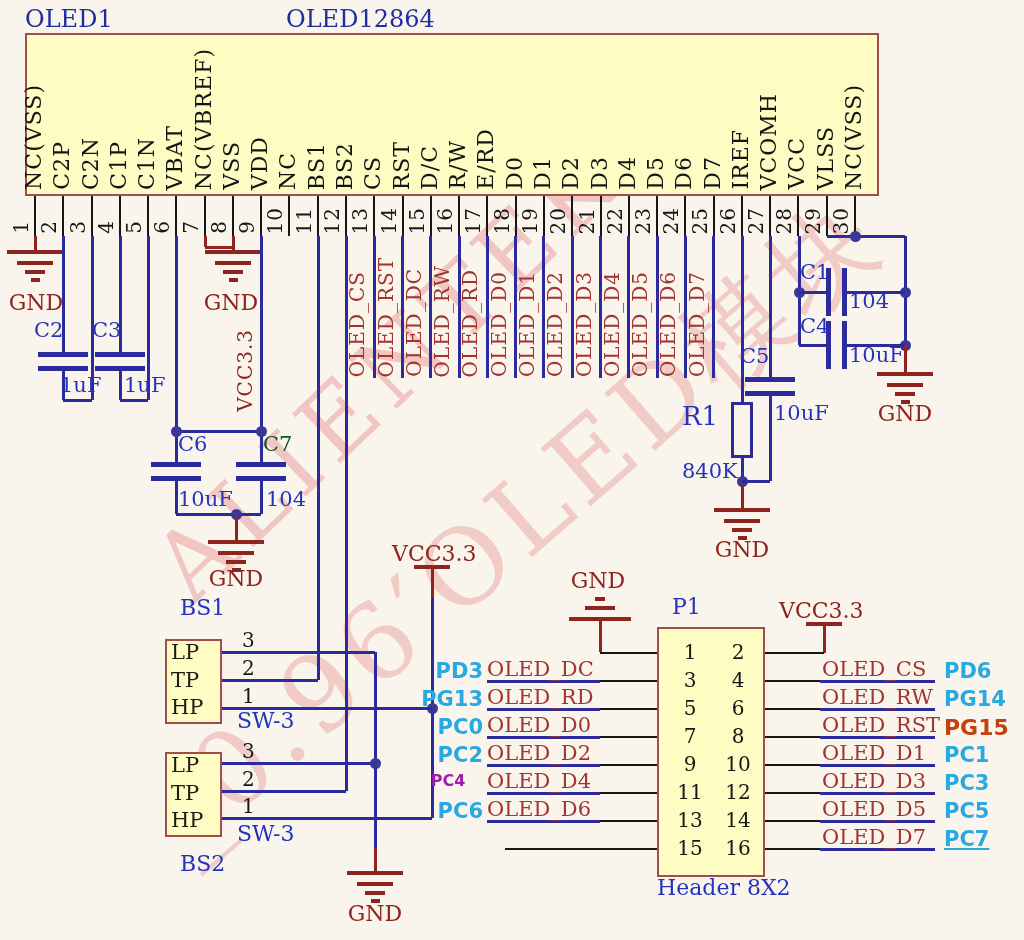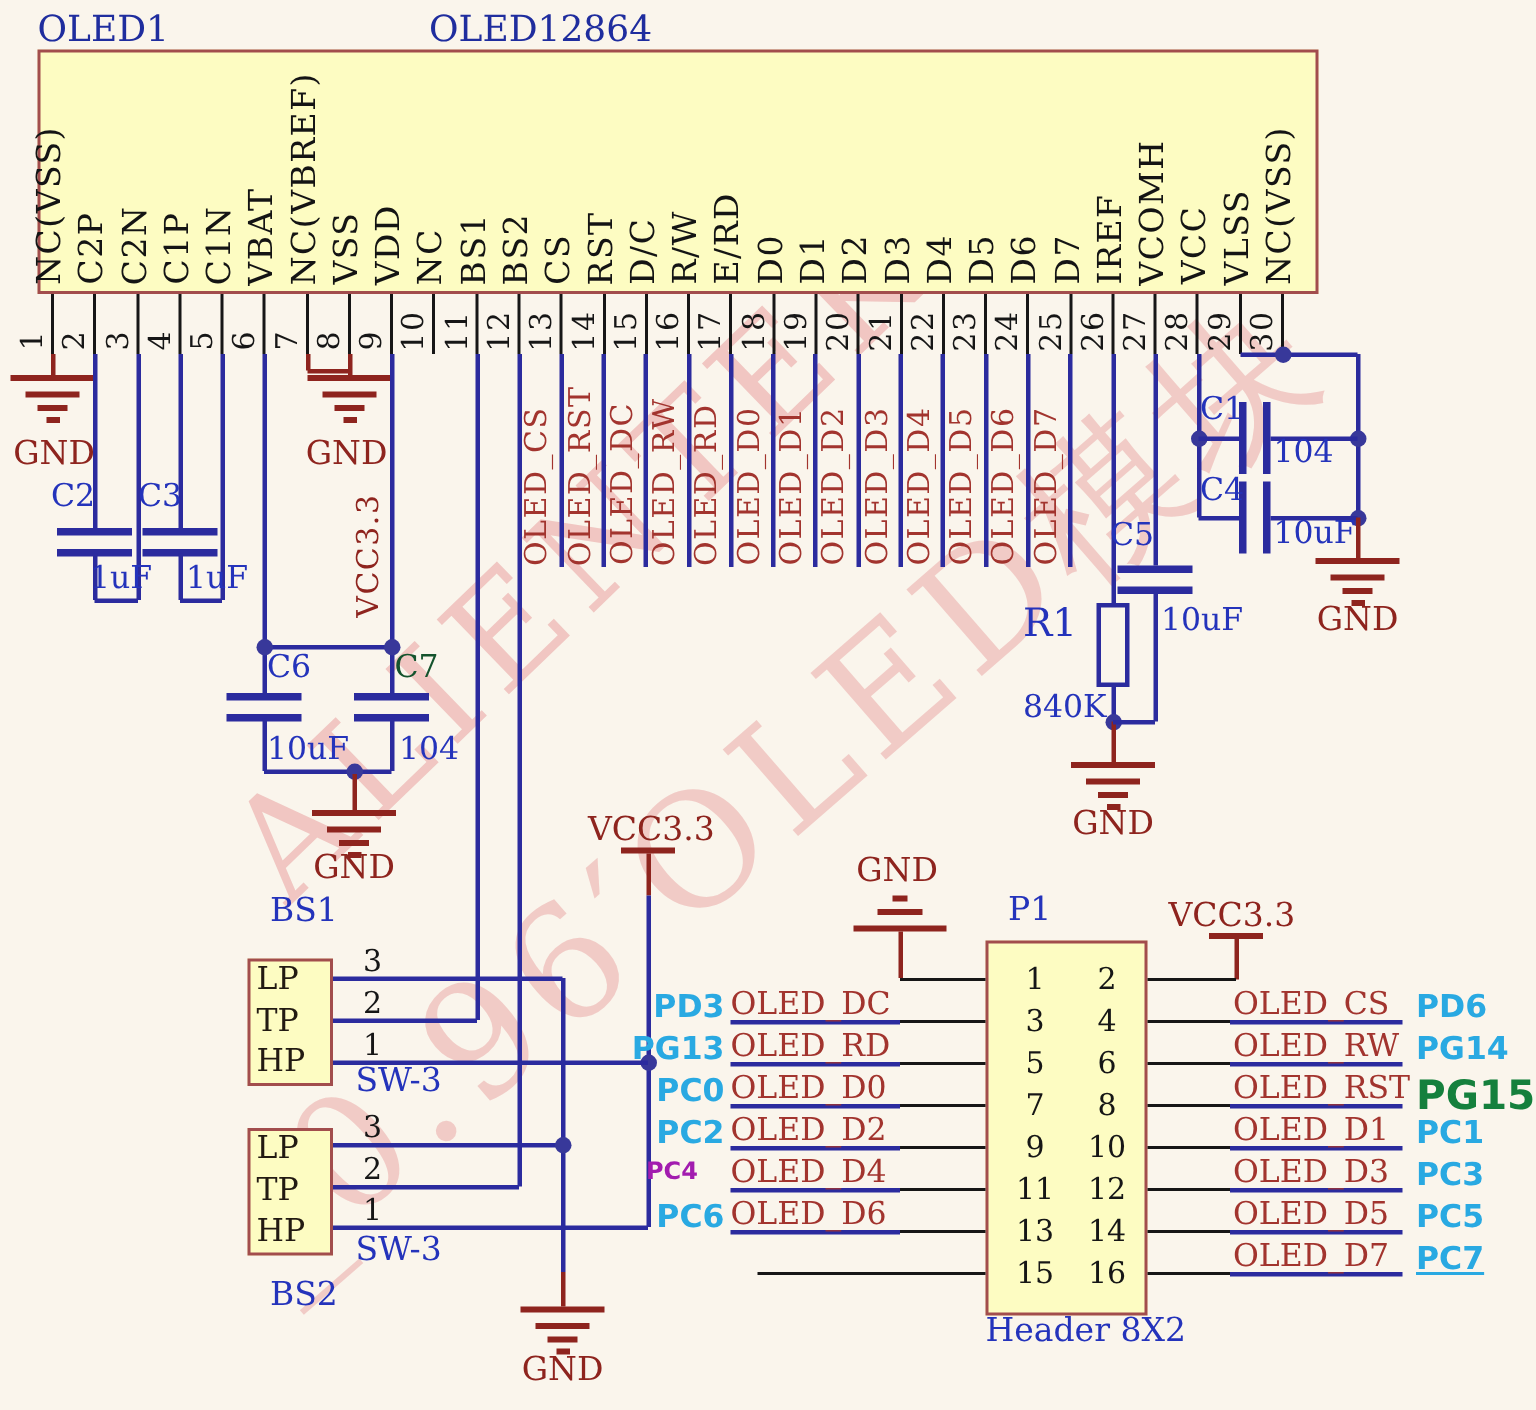--- a/index.html
+++ b/index.html
@@ -320,21 +320,21 @@
       <div class="lbl sans" style="left: 944px; top: 689px; font-size: 21px; color: rgb(41, 169, 226);">PG14</div>
       <div class="lbl ctr" style="left: 672px; top: 726px; width: 36px; font-size: 20px; color: rgb(22, 22, 22);">7</div>
       <div class="lbl ctr" style="left: 720px; top: 726px; width: 36px; font-size: 20px; color: rgb(22, 22, 22);">8</div>
       <div class="wire" style="left: 600px; top: 736px; width: 57px; height: 2px; background: rgb(22, 22, 22);"></div>
       <div class="wire" style="left: 487px; top: 735.5px; width: 113px; height: 3px; background: rgb(43, 43, 158);"></div>
       <div class="lbl" style="left: 487px; top: 715px; font-size: 21px; color: rgb(162, 52, 46);">OLED_D0</div>
       <div class="lbl sans" style="left: 413px; top: 717px; width: 70px; text-align: right; font-size: 21px; color: rgb(41, 169, 226);">PC0</div>
       <div class="wire" style="left: 765px; top: 736px; width: 55px; height: 2px; background: rgb(22, 22, 22);"></div>
       <div class="wire" style="left: 820px; top: 735.5px; width: 115px; height: 3px; background: rgb(43, 43, 158);"></div>
       <div class="lbl" style="left: 822px; top: 715px; font-size: 21px; color: rgb(162, 52, 46);">OLED_RST</div>
-      <div class="lbl sans" style="left: 944px; top: 717px; font-size: 27px; color: #15803d;">PG15</div>
+      <div class="lbl sans" style="left: 944px; top: 717px; font-size: 22px; color: #c2410c;">PG15</div>
       <div class="lbl ctr" style="left: 672px; top: 754px; width: 36px; font-size: 20px; color: rgb(22, 22, 22);">9</div>
       <div class="lbl ctr" style="left: 720px; top: 754px; width: 36px; font-size: 20px; color: rgb(22, 22, 22);">10</div>
       <div class="wire" style="left: 600px; top: 764px; width: 57px; height: 2px; background: rgb(22, 22, 22);"></div>
       <div class="wire" style="left: 487px; top: 763.5px; width: 113px; height: 3px; background: rgb(43, 43, 158);"></div>
       <div class="lbl" style="left: 487px; top: 743px; font-size: 21px; color: rgb(162, 52, 46);">OLED_D2</div>
       <div class="lbl sans" style="left: 413px; top: 745px; width: 70px; text-align: right; font-size: 21px; color: rgb(41, 169, 226);">PC2</div>
       <div class="wire" style="left: 765px; top: 764px; width: 55px; height: 2px; background: rgb(22, 22, 22);"></div>
       <div class="wire" style="left: 820px; top: 763.5px; width: 115px; height: 3px; background: rgb(43, 43, 158);"></div>
       <div class="lbl" style="left: 822px; top: 743px; font-size: 21px; color: rgb(162, 52, 46);">OLED_D1</div>
       <div class="lbl sans" style="left: 944px; top: 745px; font-size: 21px; color: rgb(41, 169, 226);">PC1</div>

